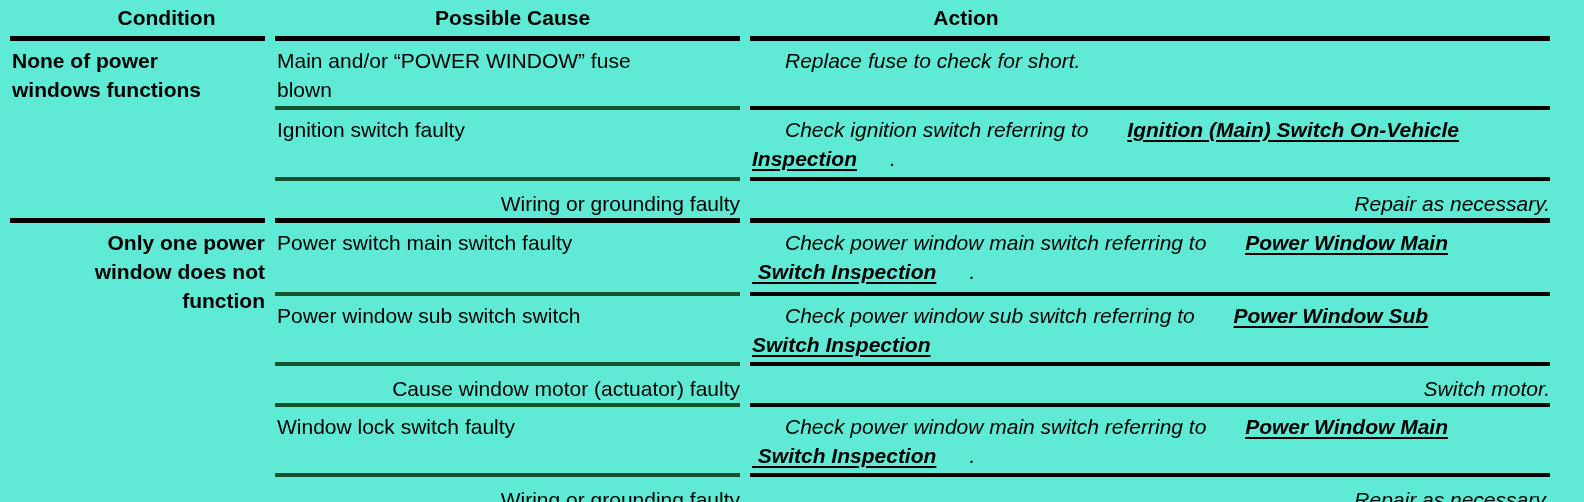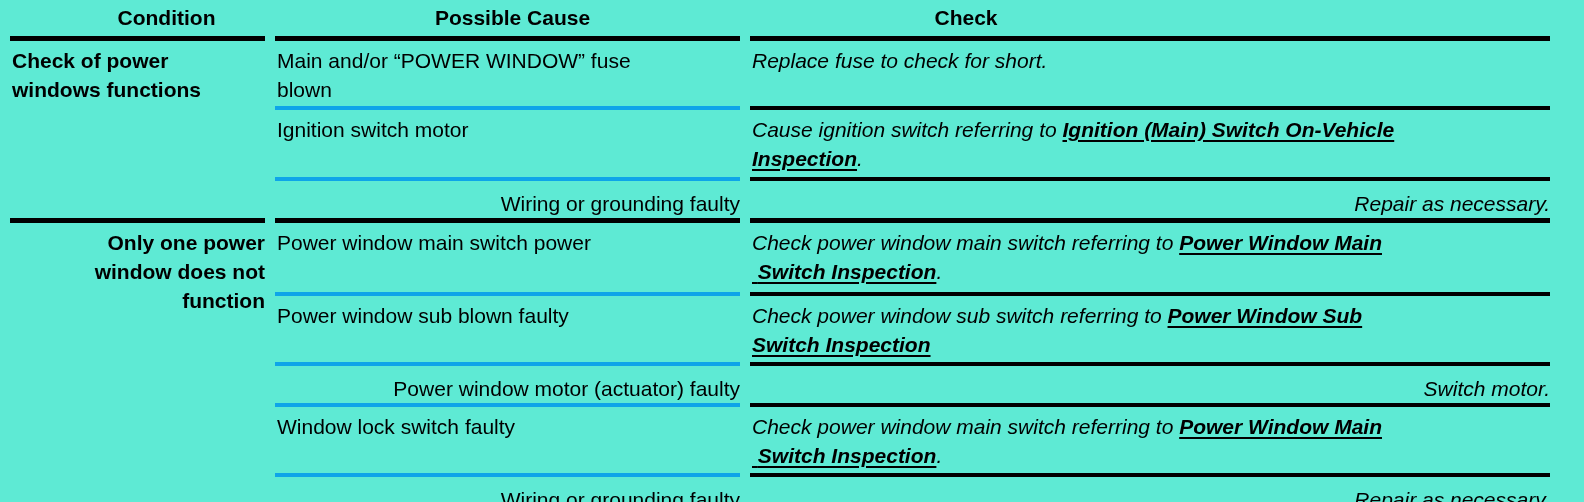--- a/index.html
+++ b/index.html
@@ -41,30 +41,30 @@
   th .hp { left: -12px; margin-left: 32px; }
   th .ha { left: -185px; }
   td.cond {
     font-weight: bold;
     white-space: pre-wrap;
     border-bottom: 5px solid #000;
   }
   td.cond.nob { border-bottom: none; text-align: right; }
   td.cause {
     white-space: pre-wrap;
-    border-bottom: 4px solid #0ea5e9;
+    border-bottom: 4px solid #14532d;
   }
   td.action {
     font-style: italic;
     border-bottom: 4px solid #000;
   }
   tr.groupend td.cause, tr.groupend td.action { border-bottom: 5px solid #000; }
   tr.lastrow td.cause, tr.lastrow td.action { border-bottom: none; }
   tr.tight td { padding-top: 8px; text-align: right; }
-  .pre { white-space: pre-wrap; }
+  .pre { white-space: pre-wrap; margin-left: 33px; }
   .link {
     font-weight: bold;
     font-style: italic;
     text-decoration: underline;
     text-decoration-thickness: 2px;
     text-underline-offset: 3px;
     color: #000000;
     cursor: pointer;
   }
 </style>
@@ -75,59 +75,59 @@
   <table class="trouble">
     <colgroup>
       <col style="width:255px">
       <col style="width:465px">
       <col style="width:800px">
     </colgroup>
     <tbody>
       <tr style="height:41px">
         <th><span class="hoff hc">Condition</span></th>
         <th><span class="hoff hp">Possible Cause</span></th>
-        <th><span class="hoff ha">Check</span></th>
+        <th><span class="hoff ha">Action</span></th>
       </tr>
 
       <tr style="height:69px">
-        <td class="cond" rowspan="3">Check of power
+        <td class="cond" rowspan="3">None of power
 windows functions</td>
         <td class="cause">Main and/or “POWER WINDOW” fuse
 blown</td>
         <td class="action"><span class="pre">Replace fuse to check for short.</span></td>
       </tr>
 
       <tr style="height:71px">
-        <td class="cause">Ignition switch motor</td>
-        <td class="action"><span class="pre">Cause ignition switch referring to </span><span class="link pre">Ignition (Main) Switch On-Vehicle
+        <td class="cause">Ignition switch faulty</td>
+        <td class="action"><span class="pre">Check ignition switch referring to </span><span class="link pre">Ignition (Main) Switch On-Vehicle
 Inspection</span><span class="pre">.</span></td>
       </tr>
 
       <tr style="height:37px" class="groupend tight">
         <td class="cause">Wiring or grounding faulty</td>
         <td class="action"><span class="pre">Repair as necessary.</span></td>
       </tr>
 
       <tr style="height:73px">
         <td class="cond nob" rowspan="5">Only one power
  window does not
  function</td>
-        <td class="cause">Power window main switch power</td>
+        <td class="cause">Power switch main switch faulty</td>
         <td class="action"><span class="pre">Check power window main switch referring to </span><span class="link pre">Power Window Main
  Switch Inspection</span><span class="pre">.</span></td>
       </tr>
 
       <tr style="height:70px">
-        <td class="cause">Power window sub blown faulty</td>
+        <td class="cause">Power window sub switch switch</td>
         <td class="action"><span class="pre">Check power window sub switch referring to </span><span class="link pre">Power Window Sub
 Switch Inspection</span><span class="pre"></span></td>
       </tr>
 
       <tr style="height:37px" class="tight">
-        <td class="cause">Power window motor (actuator) faulty</td>
+        <td class="cause">Cause window motor (actuator) faulty</td>
         <td class="action"><span class="pre">Switch motor.</span></td>
       </tr>
 
       <tr style="height:70px">
         <td class="cause">Window lock switch faulty</td>
         <td class="action"><span class="pre">Check power window main switch referring to </span><span class="link pre">Power Window Main
  Switch Inspection</span><span class="pre">.</span></td>
       </tr>
 
       <tr style="height:32px" class="lastrow tight">

